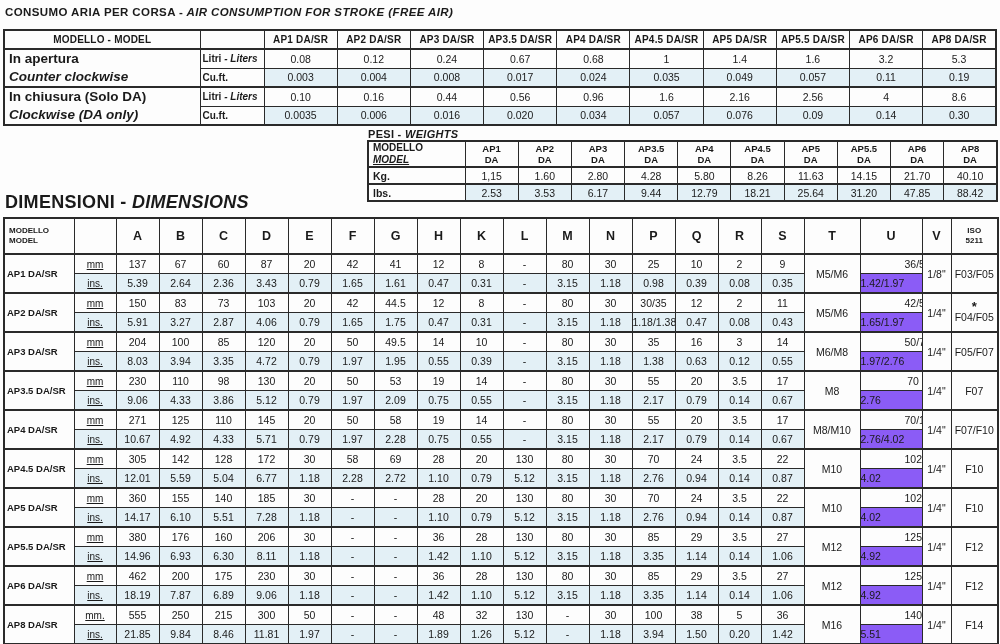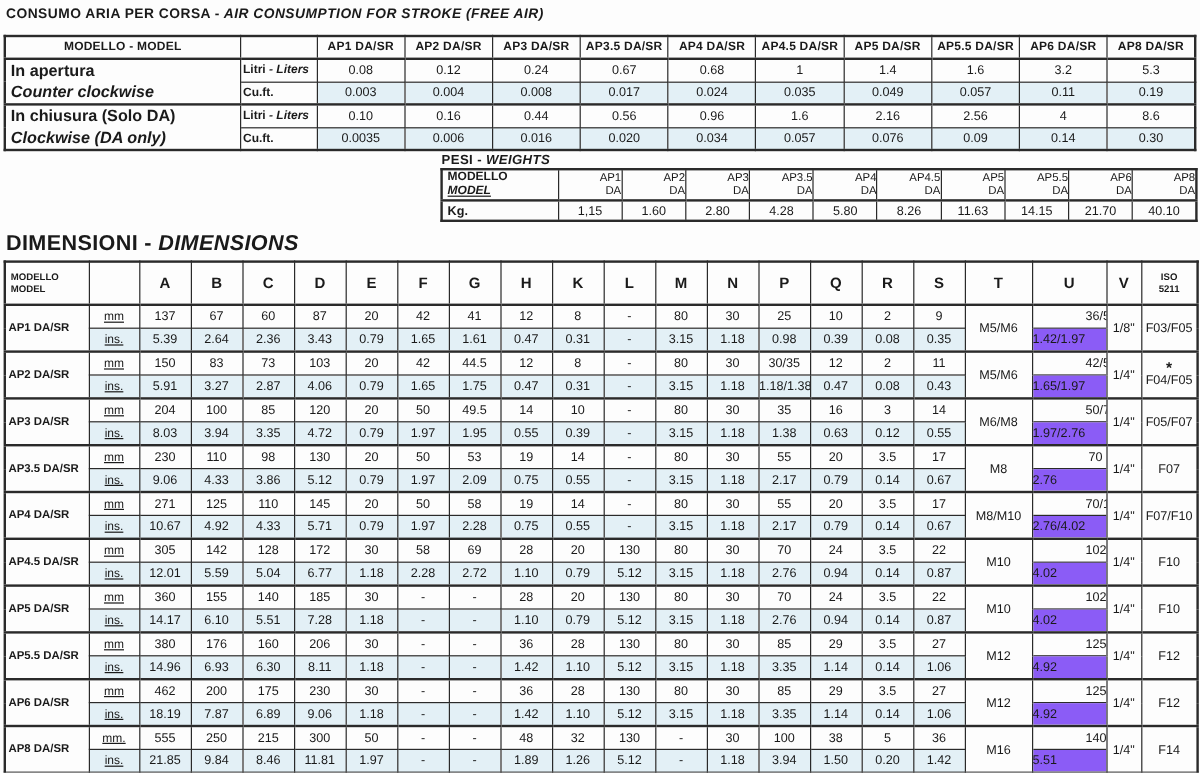--- a/index.html
+++ b/index.html
@@ -27,21 +27,21 @@
   #air-table .lbl-en { font-weight:bold; font-style:italic; font-size:13.5px; line-height:18px; }
   #air-table .air-unit { font-size:10px; font-weight:bold; text-align:left; padding-left:2px; }
   #air-table .air-unit .en { font-style:italic; }
   #air-table tr.grp-sep td { border-top:2px solid #2a2a2a; }
 
   
   #weights-table { position:absolute; left:367px; top:140px; width:631px; border:2px solid #2a2a2a; }
   #weights-table tr.hdr th { height:26px; border-bottom:2px solid #2a2a2a; }
   #weights-table .w-mod-hdr { text-align:left; padding-left:4px; font-size:10px; font-weight:bold; line-height:12px; }
   #weights-table .w-mod-hdr .en { font-style:italic; text-decoration:underline; }
-  #weights-table .w-col-hdr { text-align:right; font-size:9.5px; font-weight:normal; line-height:11px; }
+  #weights-table .w-col-hdr { text-align:center; font-size:9.5px; font-weight:bold; line-height:11px; }
   #weights-table tr.data { height:17px; }
   #weights-table tr.lbs td { border-top:2px solid #2a2a2a; }
   #weights-table .w-row-label { font-size:10.5px; font-weight:bold; text-align:left; padding-left:4px; }
 
   
   #dim-table { position:absolute; left:3px; top:217px; width:994px; border:2px solid #2a2a2a; }
   #dim-table tr.hdr th { height:36px; border-bottom:2px solid #2a2a2a; vertical-align:middle; }
   #dim-table .dim-mod-hdr { text-align:left; padding-left:4px; font-size:8px; font-weight:bold; line-height:10px; }
   #dim-table .dim-col-hdr { text-align:center; font-size:12.5px; font-weight:bold; }
   #dim-table .dim-iso-hdr { text-align:center; font-size:8px; font-weight:bold; line-height:10px; }
@@ -226,20 +226,33 @@
           <td class="val">1,15</td>
           <td class="val">1.60</td>
           <td class="val">2.80</td>
           <td class="val">4.28</td>
           <td class="val">5.80</td>
           <td class="val">8.26</td>
           <td class="val">11.63</td>
           <td class="val">14.15</td>
           <td class="val">21.70</td>
           <td class="val">40.10</td>
+        </tr>
+        <tr class="data lbs">
+          <td class="w-row-label">lbs.</td>
+          <td class="val tint">2.53</td>
+          <td class="val tint">3.53</td>
+          <td class="val tint">6.17</td>
+          <td class="val tint">9.44</td>
+          <td class="val tint">12.79</td>
+          <td class="val tint">18.21</td>
+          <td class="val tint">25.64</td>
+          <td class="val tint">31.20</td>
+          <td class="val tint">47.85</td>
+          <td class="val tint">88.42</td>
         </tr>
       </tbody>
     </table>
 
   <div id="dim-title" class="sec-title">
     <span>DIMENSIONI -</span><span class="en"> DIMENSIONS</span>
   </div>
   <table id="dim-table">
       <colgroup>
         <col style="width:70px">

